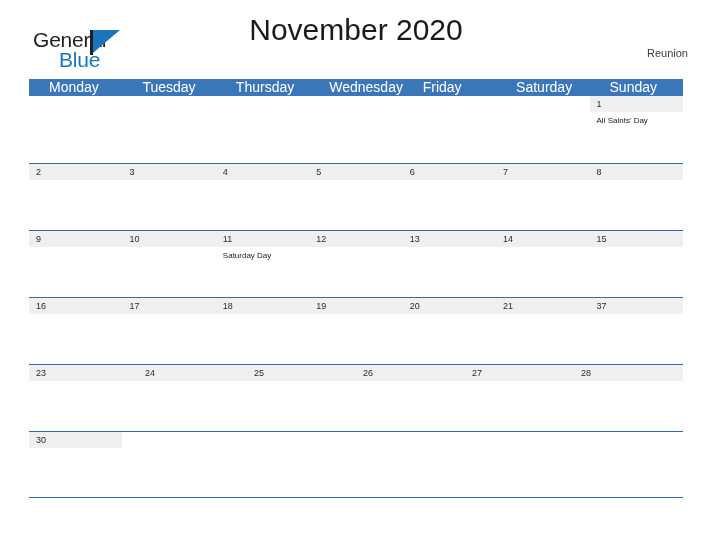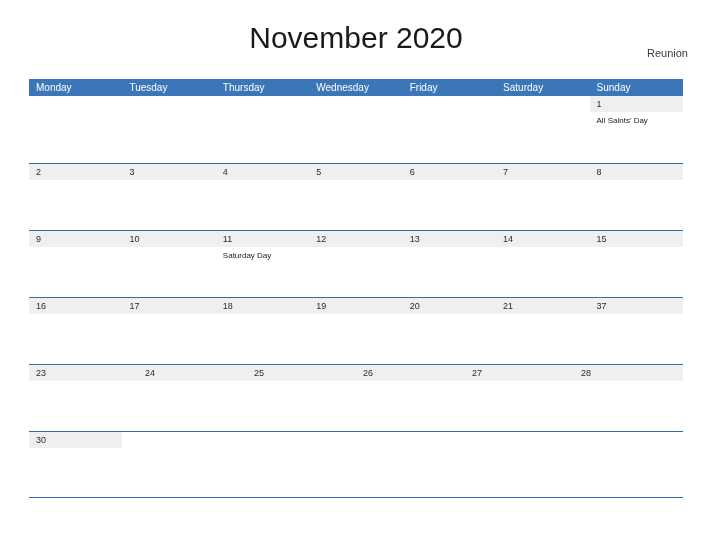--- a/index.html
+++ b/index.html
@@ -65,21 +65,21 @@
     left: 57px;
     top: 2px;
     width: 3px;
     height: 25px;
     background: #231f20;
   }
 
   .month-title {
     position: absolute;
     left: 0;
-    top: 20px;
+    top: 12px;
     width: 712px;
     text-align: center;
     font-size: 30px;
     line-height: 36px;
     color: #1a1a1a;
     font-weight: 400;
   }
 
   .locale-label {
     position: absolute;
@@ -99,24 +99,24 @@
     width: 654px;
   }
 
   .weekday-row {
     display: flex;
     background: #3b77b8;
     height: 17px;
   }
   .weekday-cell {
     flex: 1 1 0;
-    font-size: 10px;
+    font-size: 14px;
     line-height: 17px;
     color: #ffffff;
-    padding-left: 7px;
+    padding-left: 20px;
     box-sizing: border-box;
     white-space: nowrap;
     overflow: hidden;
   }
 
   .week-row {
     display: flex;
     height: 67px;
     border-top: 1px solid #2f6fad;
     box-sizing: border-box;
@@ -156,20 +156,26 @@
     color: #1a1a1a;
     padding: 3px 5px 0 7px;
     word-wrap: break-word;
   }
 </style>
 </head>
 <body>
 
 <div class="page-header">
 
+  <div class="logo">
+    <span class="logo-general">General</span>
+    <span class="logo-mast"></span>
+    <span class="logo-sail"></span>
+    <span class="logo-blue">Blue</span>
+  </div>
 
   <div class="month-title">November 2020</div>
 
   <div class="locale-label">Reunion</div>
 
 </div>
 
 <div class="calendar">
   <div class="weekday-row">
       <div class="weekday-cell">Monday</div>

